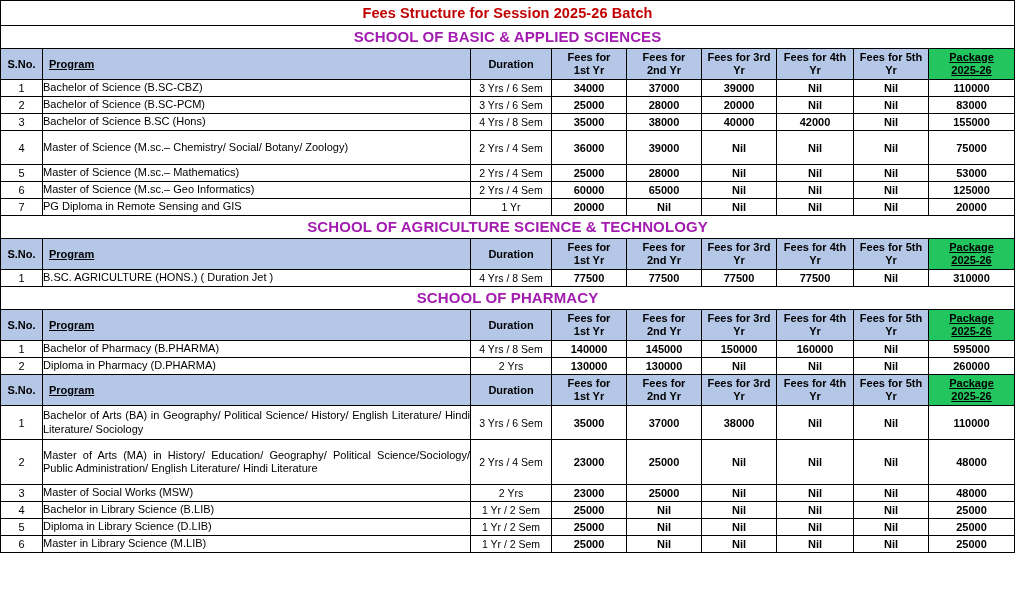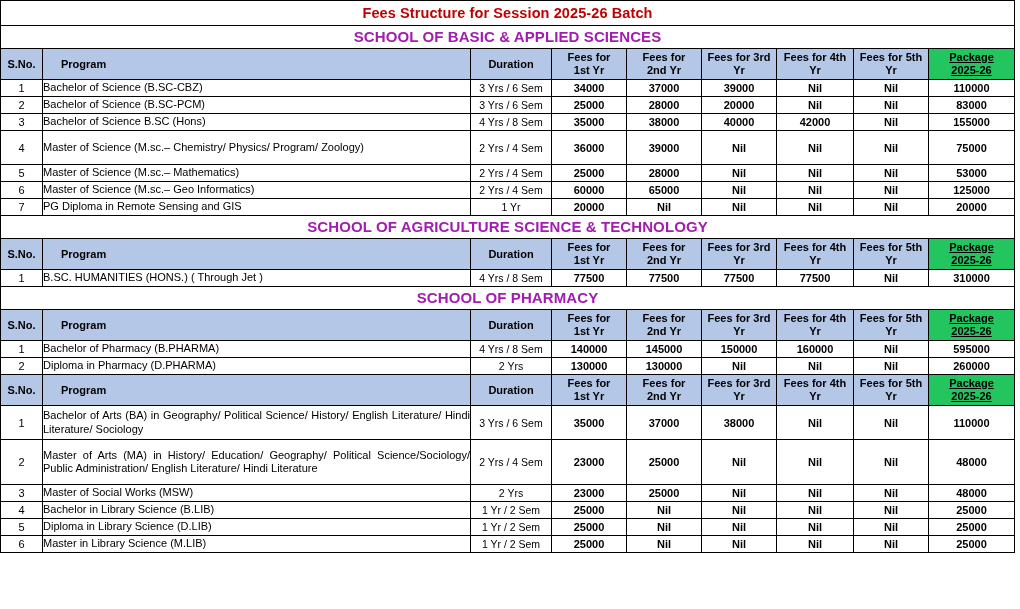--- a/index.html
+++ b/index.html
@@ -77,21 +77,22 @@
     background: #B4C7E7;
     font-weight: bold;
     font-size: 11px;
     text-align: center;
     height: 30px;
     line-height: 13px;
   }
   tr.hdr td.h-sno { text-align: center; }
   tr.hdr td.h-prog {
     text-align: left;
-    padding-left: 18px;
+    padding-left: 6px;
+    text-decoration: underline;
   }
   tr.hdr td.h-pkg {
     background: #22c55e;
     text-decoration: underline;
   }
 
   
   td.sno {
     text-align: center;
     font-size: 11px;
@@ -189,21 +190,21 @@
           <td class="dur">4 Yrs / 8 Sem</td>
           <td class="num">35000</td>
           <td class="num">38000</td>
           <td class="num">40000</td>
           <td class="num">42000</td>
           <td class="num">Nil</td>
           <td class="pkg">155000</td>
         </tr>
         <tr class="datarow tall2">
           <td class="sno">4</td>
-          <td class="prog justify">Master of Science (M.sc.– Chemistry/ Physics/ Program/ Zoology)</td>
+          <td class="prog justify">Master of Science (M.sc.– Chemistry/ Social/ Botany/ Zoology)</td>
           <td class="dur">2 Yrs / 4 Sem</td>
           <td class="num">36000</td>
           <td class="num">39000</td>
           <td class="num">Nil</td>
           <td class="num">Nil</td>
           <td class="num">Nil</td>
           <td class="pkg">75000</td>
         </tr>
         <tr class="datarow">
           <td class="sno">5</td>
@@ -247,21 +248,21 @@
           <td class="h-dur">Duration</td>
           <td>Fees for<br>1st Yr</td>
           <td>Fees for<br>2nd Yr</td>
           <td>Fees for 3rd<br>Yr</td>
           <td>Fees for 4th<br>Yr</td>
           <td>Fees for 5th<br>Yr</td>
           <td class="h-pkg">Package<br>2025-26</td>
         </tr>
         <tr class="datarow">
           <td class="sno">1</td>
-          <td class="prog">B.SC. HUMANITIES (HONS.) ( Through Jet )</td>
+          <td class="prog">B.SC. AGRICULTURE (HONS.) ( Duration Jet )</td>
           <td class="dur">4 Yrs / 8 Sem</td>
           <td class="num">77500</td>
           <td class="num">77500</td>
           <td class="num">77500</td>
           <td class="num">77500</td>
           <td class="num">Nil</td>
           <td class="pkg">310000</td>
         </tr>
         <tr class="section-banner">
           <td class="section-title" colspan="9">SCHOOL OF PHARMACY</td>

